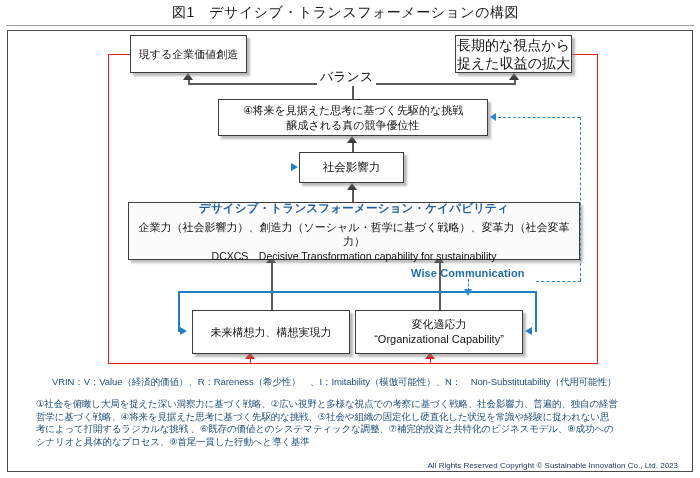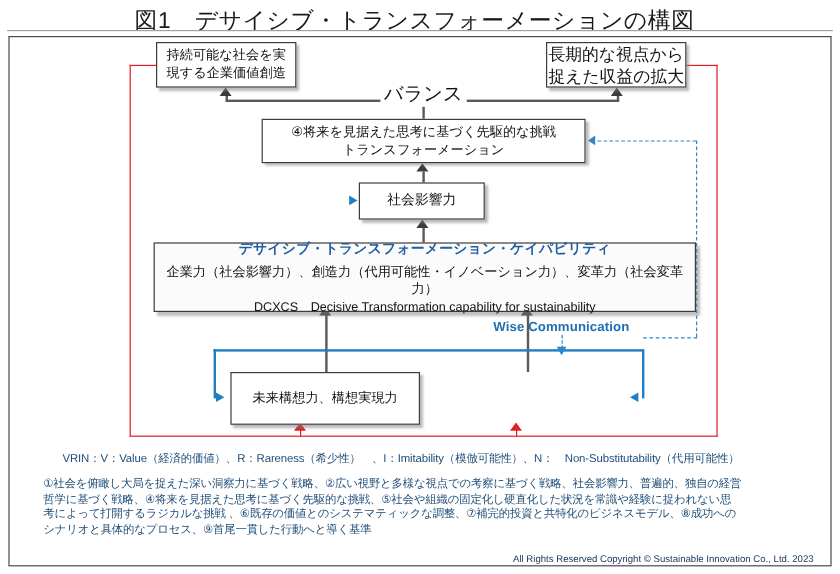--- a/index.html
+++ b/index.html
@@ -19,21 +19,21 @@
     overflow: hidden;
   }
 
   
   #figure-title {
     position: absolute;
     left: 0;
     top: 4px;
     width: 691px;
     text-align: center;
-    font-size: 19px;
+    font-size: 14px;
     letter-spacing: 0.5px;
     color: #1a1a1a;
   }
   #title-rule {
     position: absolute;
     left: 6px;
     top: 25px;
     width: 688px;
     height: 1px;
     background: #9aa3ad;
@@ -171,21 +171,21 @@
   .arrow.left-dash {
     border-top: 4px solid transparent;
     border-bottom: 4px solid transparent;
     border-right: 6.5px solid #2f86c8;
   }
 
   
   #label-balance {
     position: absolute;
     left: 317px; top: 68px;
-    font-size: 16px;
+    font-size: 13px;
     color: #111;
     background: #ffffff;
     padding: 0 3px;
   }
   #label-wise-communication {
     position: absolute;
     left: 411px; top: 267px;
     font-size: 11px;
     font-weight: bold;
     color: #1f6fb0;
@@ -281,48 +281,51 @@
   <div id="label-wise-communication">Wise Communication</div>
 
   <div class="ln-dash-blue" style="left:498px; top:117px; width:82px;"></div>
   <div class="ln-dash-blue v" style="left:580px; top:117px; height:164px;"></div>
   <div class="ln-dash-blue" style="left:536px; top:281px; width:45px;"></div>
   <div class="arrow left-dash" style="left:490px; top:113px;"></div>
 
   <div class="arrow right-blue" style="left:291px; top:163px;"></div>
 
   <div class="box" id="box-value-creation">
-    <span class="l1">持続可能な社会を実</span>
     <span class="l2">現する企業価値創造</span>
   </div>
 
   <div class="box" id="box-profit-growth">
     <span class="l1">長期的な視点から</span>
     <span class="l2">捉えた収益の拡大</span>
   </div>
 
   <div class="box" id="box-true-advantage">
     <span class="l1">④将来を見据えた思考に基づく先駆的な挑戦</span>
-    <span class="l2">トランスフォーメーション</span>
+    <span class="l2">醸成される真の競争優位性</span>
   </div>
 
   <div class="box" id="box-good-strategy">
     <span class="l1">社会影響力</span>
   </div>
 
   <div class="box" id="box-capability">
     <span class="cap-title">デサイシブ・トランスフォーメーション・ケイパビリティ</span>
-    <span class="cap-sub1">企業力（社会影響力）、創造力（代用可能性・イノベーション力）、変革力（社会変革力）</span>
+    <span class="cap-sub1">企業力（社会影響力）、創造力（ソーシャル・哲学に基づく戦略）、変革力（社会変革力）</span>
     <span class="cap-sub2">DCXCS　Decisive Transformation capability for sustainability</span>
   </div>
 
   <div class="box" id="box-dynamic">
     <span class="l1">未来構想力、構想実現力</span>
   </div>
 
+  <div class="box" id="box-organizational">
+    <span class="l1">変化適応力</span>
+    <span class="l2">“Organizational Capability”</span>
+  </div>
 
   <div id="vrin-note">VRIN：V：Value（経済的価値）、R：Rareness（希少性）　、I：Imitability（模倣可能性）、N：　Non-Substitutability（代用可能性）</div>
 
   <div id="numbered-note">
     <div>①社会を俯瞰し大局を捉えた深い洞察力に基づく戦略、②広い視野と多様な視点での考察に基づく戦略、社会影響力、普遍的、独自の経営</div>
     <div>哲学に基づく戦略、④将来を見据えた思考に基づく先駆的な挑戦、⑤社会や組織の固定化し硬直化した状況を常識や経験に捉われない思</div>
     <div>考によって打開するラジカルな挑戦 、⑥既存の価値とのシステマティックな調整、⑦補完的投資と共特化のビジネスモデル、⑧成功への</div>
     <div>シナリオと具体的なプロセス、⑨首尾一貫した行動へと導く基準</div>
   </div>
 

